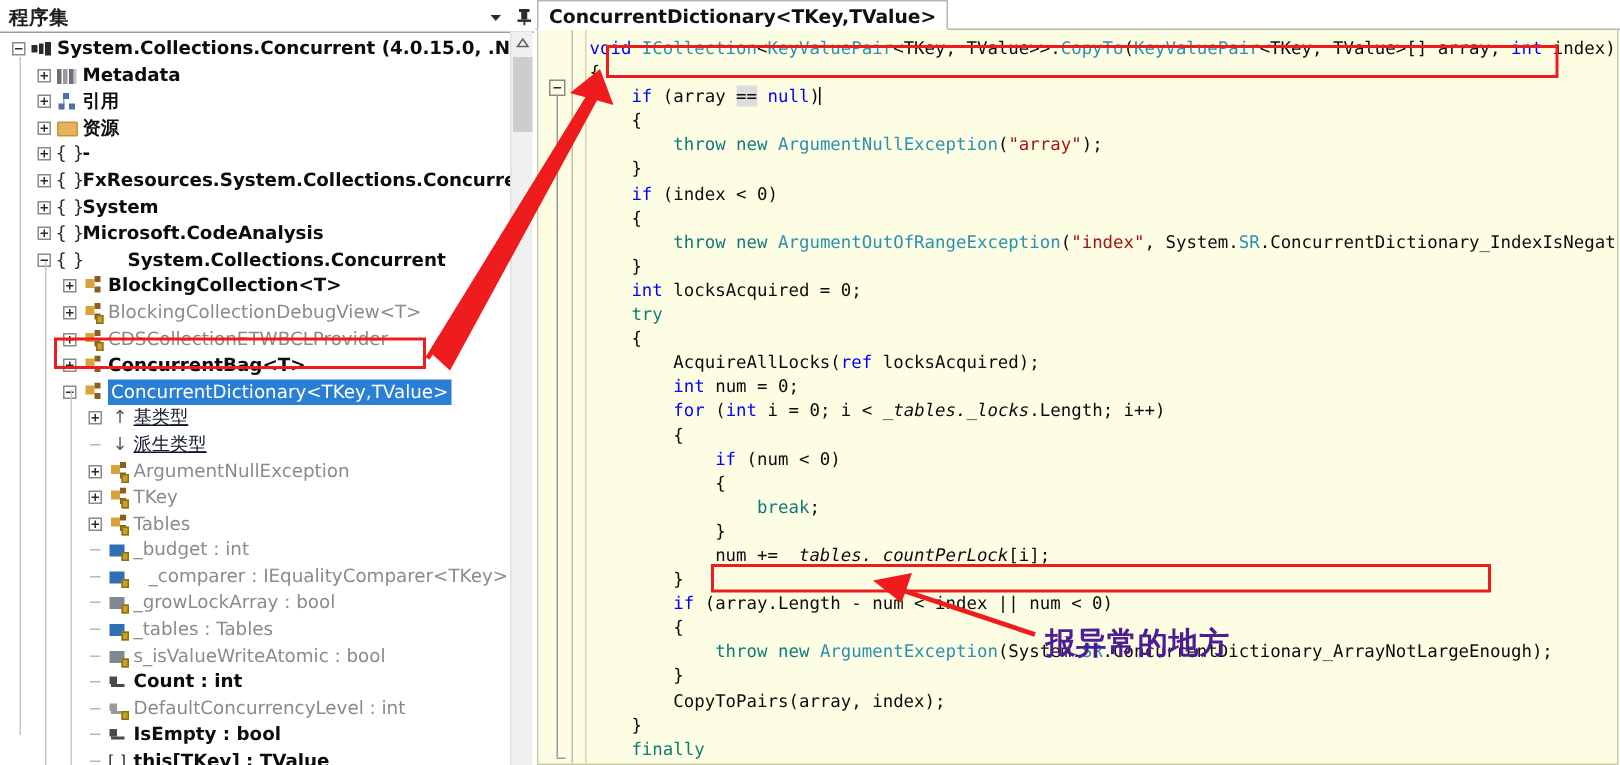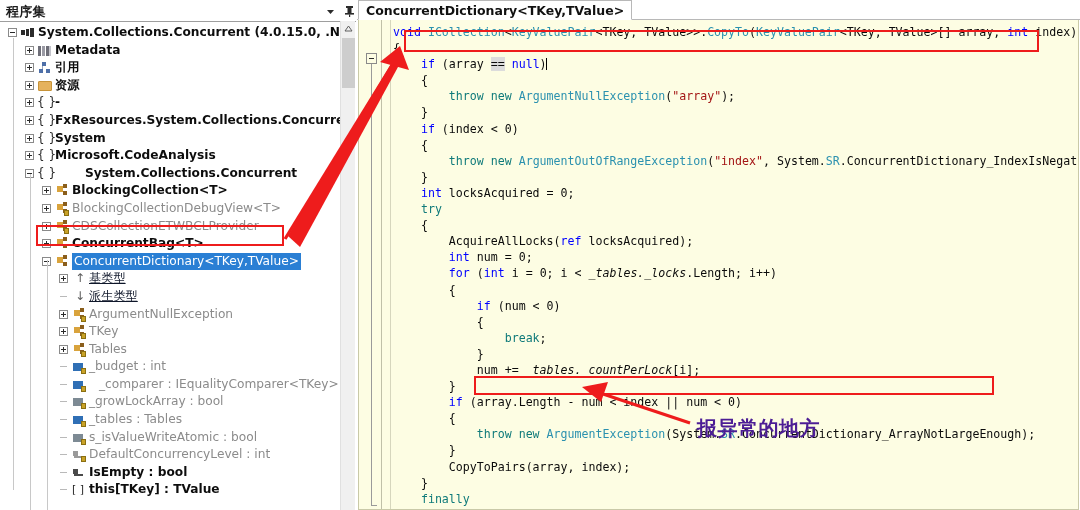--- a/index.html
+++ b/index.html
@@ -434,20 +434,27 @@
           </div>
           <div class="trow grey">
             <span class="dash" style="left:60px"></span>
             <span style="position:absolute;left:72px;top:0;width:15px;height:17px;">
               <span class="ico ic-field grey">
                 <span class="lock"></span>
               </span>
             </span>
             <span class="lbl" style="position:absolute;left:89px;top:0;">s_isValueWriteAtomic : bool</span>
           </div>
+          <div class="trow bold">
+            <span class="dash" style="left:60px"></span>
+            <span style="position:absolute;left:72px;top:0;width:15px;height:17px;">
+              <span class="ico ic-prop"></span>
+            </span>
+            <span class="lbl" style="position:absolute;left:89px;top:0;">Count : int</span>
+          </div>
           <div class="trow grey">
             <span class="dash" style="left:60px"></span>
             <span style="position:absolute;left:72px;top:0;width:15px;height:17px;">
               <span class="ico ic-prop grey">
                 <span class="lock"></span>
               </span>
             </span>
             <span class="lbl" style="position:absolute;left:89px;top:0;">DefaultConcurrencyLevel : int</span>
           </div>
           <div class="trow bold">

